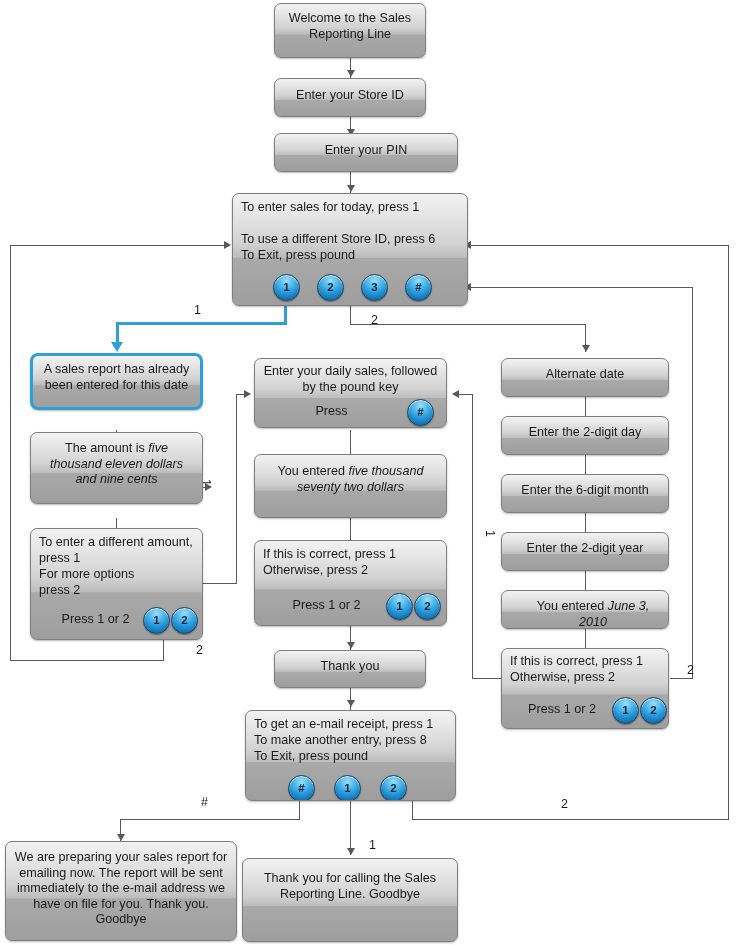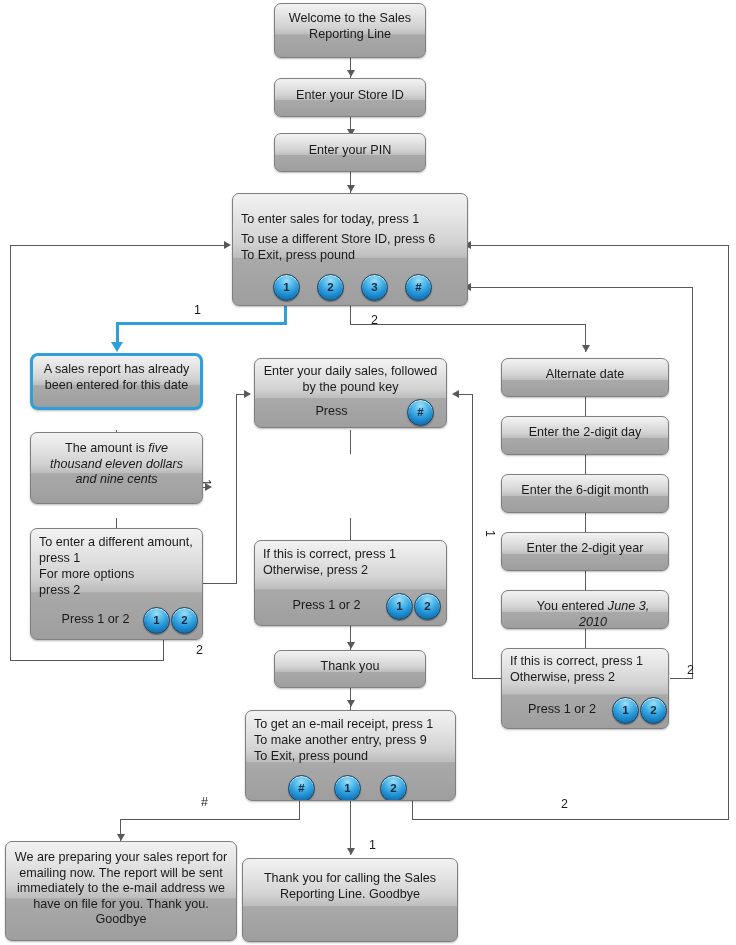--- a/index.html
+++ b/index.html
@@ -150,26 +150,26 @@
   <div class="elab" style="left:561px;top:797px;">2</div>
 
   <div class="node center" style="left:274px;top:3px;width:152px;height:55px;">
     <div class="txt" style="top:7px;">Welcome to the Sales Reporting Line</div>
   </div>
 
   <div class="node center" style="left:274px;top:78px;width:152px;height:39px;">
     <div class="txt" style="top:9px;">Enter your Store ID</div>
   </div>
 
-  <div class="node center" style="left:274px;top:133px;width:152px;height:39px;">
+  <div class="node center" style="left:274px;top:133px;width:184px;height:39px;">
     <div class="txt" style="top:9px;">Enter your PIN</div>
   </div>
 
   <div class="node left" style="left:232px;top:193px;width:236px;height:113px;">
-    <div class="txt" style="top:6px;margin-top:12px;">To enter sales for today, press 1</div>
+    <div class="txt" style="top:6px;">To enter sales for today, press 1</div>
     <div class="txt" style="top:38px;">To use a different Store ID, press 6</div>
     <div class="txt" style="top:54px;">To Exit, press pound</div>
     <div class="key" style="left:40px;top:80px;">1</div>
     <div class="key" style="left:84px;top:80px;">2</div>
     <div class="key" style="left:128px;top:80px;">3</div>
     <div class="key" style="left:172px;top:80px;">#</div>
   </div>
 
   <div class="node center hl" style="left:30px;top:353px;width:173px;height:57px;">
     <div class="txt" style="top:6px;">A sales report has already been entered for this date</div>
@@ -189,20 +189,25 @@
     <div class="key" style="left:112px;top:78px;">1</div>
     <div class="key" style="left:140px;top:78px;">2</div>
   </div>
 
   <div class="node center" style="left:254px;top:358px;width:193px;height:70px;">
     <div class="txt" style="top:45px;left:-38px;">Press</div>
     <div class="txt" style="top:5px;">Enter your daily sales, followed by the pound key</div>
     <div class="key" style="left:152px;top:40px;">#</div>
   </div>
 
+  <div class="node center" style="left:254px;top:454px;width:193px;height:64px;">
+    <div class="txt" style="top:9px;">
+      <span>You entered </span><span class="it">five thousand seventy two dollars</span>
+    </div>
+  </div>
 
   <div class="node left" style="left:254px;top:540px;width:193px;height:86px;">
     <div class="txt" style="top:6px;">If this is correct, press 1</div>
     <div class="txt" style="top:22px;">Otherwise, press 2</div>
     <div class="txt" style="top:57px;text-align:center;left:-48px;">Press 1 or 2</div>
     <div class="key" style="left:131px;top:52px;">1</div>
     <div class="key" style="left:159px;top:52px;">2</div>
   </div>
 
   <div class="node center" style="left:274px;top:650px;width:152px;height:38px;">
@@ -234,21 +239,21 @@
   <div class="node left" style="left:501px;top:648px;width:168px;height:81px;">
     <div class="txt" style="top:5px;">If this is correct, press 1</div>
     <div class="txt" style="top:21px;">Otherwise, press 2</div>
     <div class="txt" style="top:53px;text-align:center;left:-46px;">Press 1 or 2</div>
     <div class="key" style="left:110px;top:48px;">1</div>
     <div class="key" style="left:138px;top:48px;">2</div>
   </div>
 
   <div class="node left" style="left:245px;top:710px;width:211px;height:91px;">
     <div class="txt" style="top:6px;">To get an e-mail receipt, press 1</div>
-    <div class="txt" style="top:22px;">To make another entry, press 9</div>
+    <div class="txt" style="top:22px;">To make another entry, press 8</div>
     <div class="txt" style="top:38px;">To Exit, press pound</div>
     <div class="key" style="left:42px;top:64px;">#</div>
     <div class="key" style="left:88px;top:64px;">1</div>
     <div class="key" style="left:134px;top:64px;">2</div>
   </div>
 
   <div class="node center" style="left:5px;top:841px;width:232px;height:100px;text-decoration:underline;">
     <div class="txt" style="top:8px;">We are preparing your sales report for emailing now. The report will be sent immediately to the e-mail address we have on file for you. Thank you. Goodbye</div>
   </div>
 

